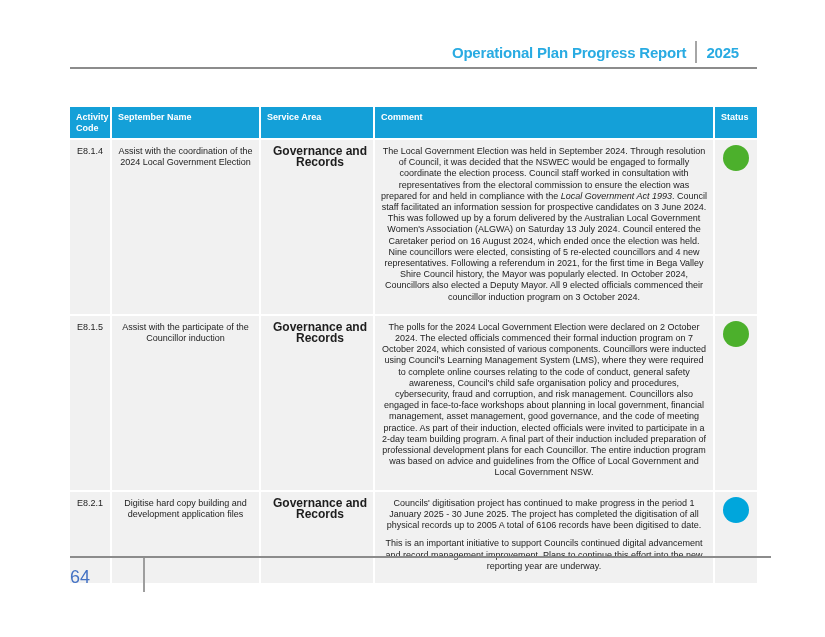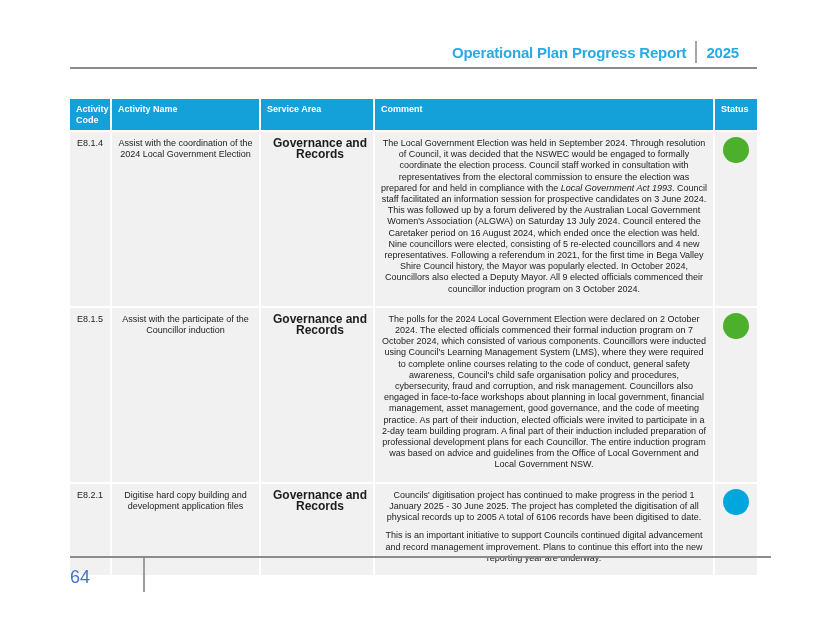--- a/index.html
+++ b/index.html
@@ -13,21 +13,21 @@
   
   .doc-header{
     position:absolute;top:41px;right:86px;
     display:flex;align-items:center;
     font-weight:bold;font-size:15px;letter-spacing:-0.2px;
   }
   .doc-header .vbar{width:2px;height:22px;background:#A6A6A6;margin:0 9px;}
   .header-rule{position:absolute;left:70px;top:67px;width:687px;height:2px;background:#8C8C8C;}
   
   .op-table{position:absolute;left:70px;top:99px;width:687px;}
-  .trow{display:grid;grid-template-columns:40px 147px 112px 338px 1fr;column-gap:2px;}
+  .trow{display:grid;grid-template-columns:40px 147px 112px 338px 1fr;column-gap:2px;margin-top:8px;}
   .thead .cell{
     color:#ffffff;font-weight:bold;font-size:9px;line-height:11px;
     padding:5px 4px 4px 6px;min-height:20px;
   }
   .body-row{margin-top:2px;text-align:center;}
   .body-row .cell{
     background:#F1F1F1;color:#1D1D1D;
     font-size:9px;line-height:11.2px;
     padding:6px 6px 4px 6px;
   }
@@ -53,21 +53,21 @@
     <span style="color: rgb(41, 171, 226);">Operational Plan Progress Report</span>
     <span class="vbar"></span>
     <span style="color: rgb(41, 171, 226);">2025</span>
   </div>
   <div class="header-rule"></div>
 
   <div class="op-table">
 
     <div class="trow thead">
       <div class="cell" style="background-color: rgb(20, 160, 216);">Activity Code</div>
-      <div class="cell" style="background-color: rgb(20, 160, 216);">Activity Name</div>
+      <div class="cell" style="background-color: rgb(20, 160, 216);">September Name</div>
       <div class="cell" style="background-color: rgb(20, 160, 216);">Service Area</div>
       <div class="cell" style="background-color: rgb(20, 160, 216);">Comment</div>
       <div class="cell" style="background-color: rgb(20, 160, 216);">Status</div>
     </div>
 
     <div class="trow body-row row-0">
       <div class="cell code">E8.1.4</div>
       <div class="cell name">Assist with the coordination of the 2024 Local Government Election</div>
       <div class="cell service">Governance and Records</div>
       <div class="cell comment">

